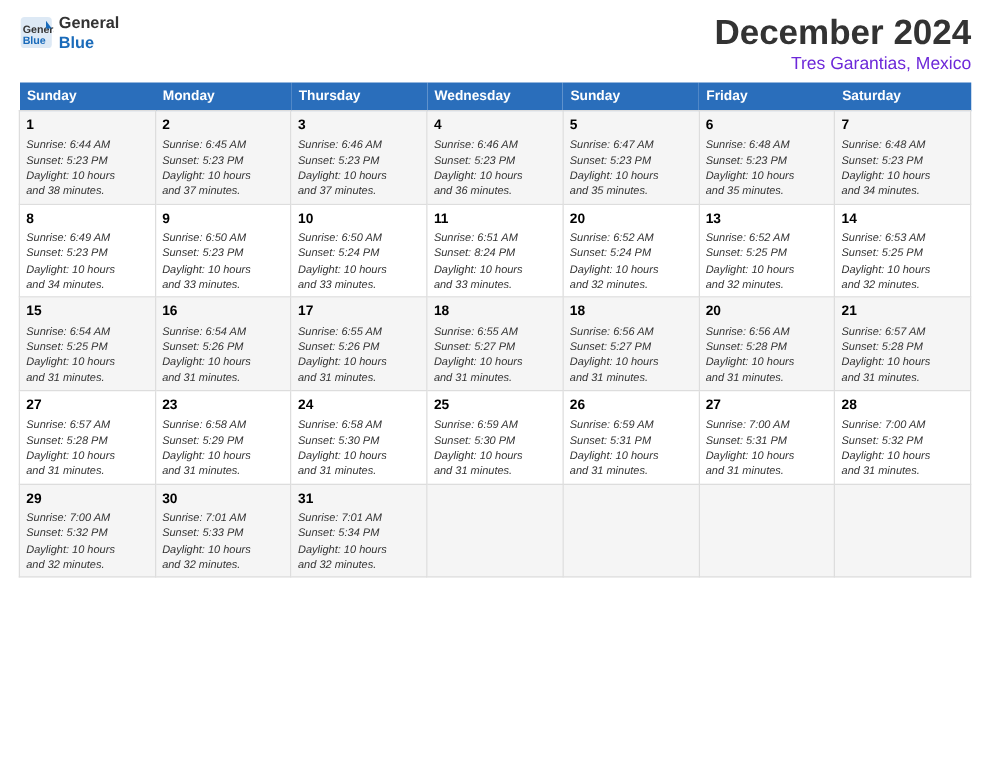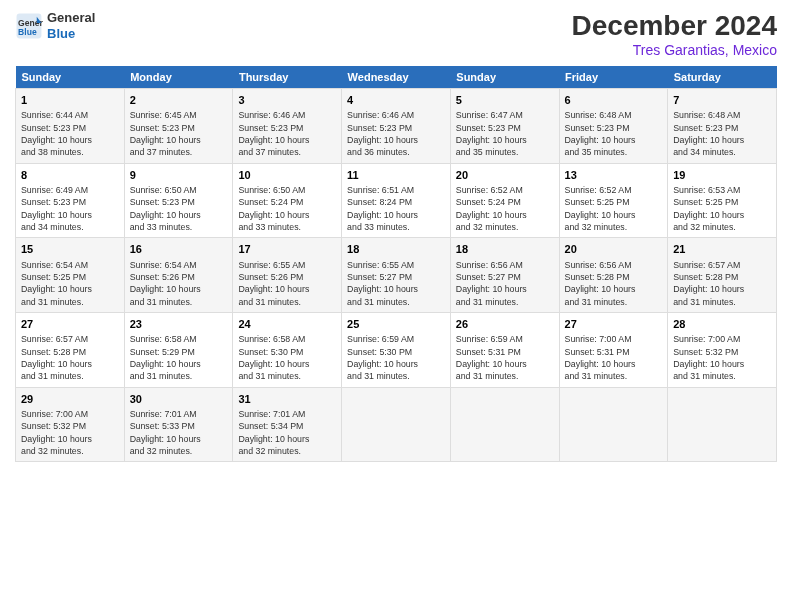--- a/index.html
+++ b/index.html
@@ -80,20 +80,21 @@
     }
     td .day-num {
       font-weight: bold;
       font-size: 11px;
       display: block;
       margin-bottom: 1px;
     }
     td .day-info {
       color: #333;
       font-size: 8.8px;
+      font-style: italic;
     }
   </style>
 </head>
 <body>
 
 <div class="page">
   <div class="header">
     <div class="logo">
       <svg class="logo-icon" viewBox="0 0 36 36">
         <rect x="2" y="2" width="32" height="32" rx="4" fill="#1a6bba" opacity="0.15"></rect>
@@ -213,21 +214,21 @@
 and 32 minutes.</div>
           </td>
           <td>
             <span class="day-num">13</span>
             <div class="day-info" style="white-space: pre-line;">Sunrise: 6:52 AM
 Sunset: 5:25 PM
 Daylight: 10 hours
 and 32 minutes.</div>
           </td>
           <td>
-            <span class="day-num">19</span>
+            <span class="day-num">14</span>
             <div class="day-info" style="white-space: pre-line;">Sunrise: 6:53 AM
 Sunset: 5:25 PM
 Daylight: 10 hours
 and 32 minutes.</div>
           </td>
         </tr>
         <tr>
           <td>
             <span class="day-num">15</span>
             <div class="day-info" style="white-space: pre-line;">Sunrise: 6:54 AM

